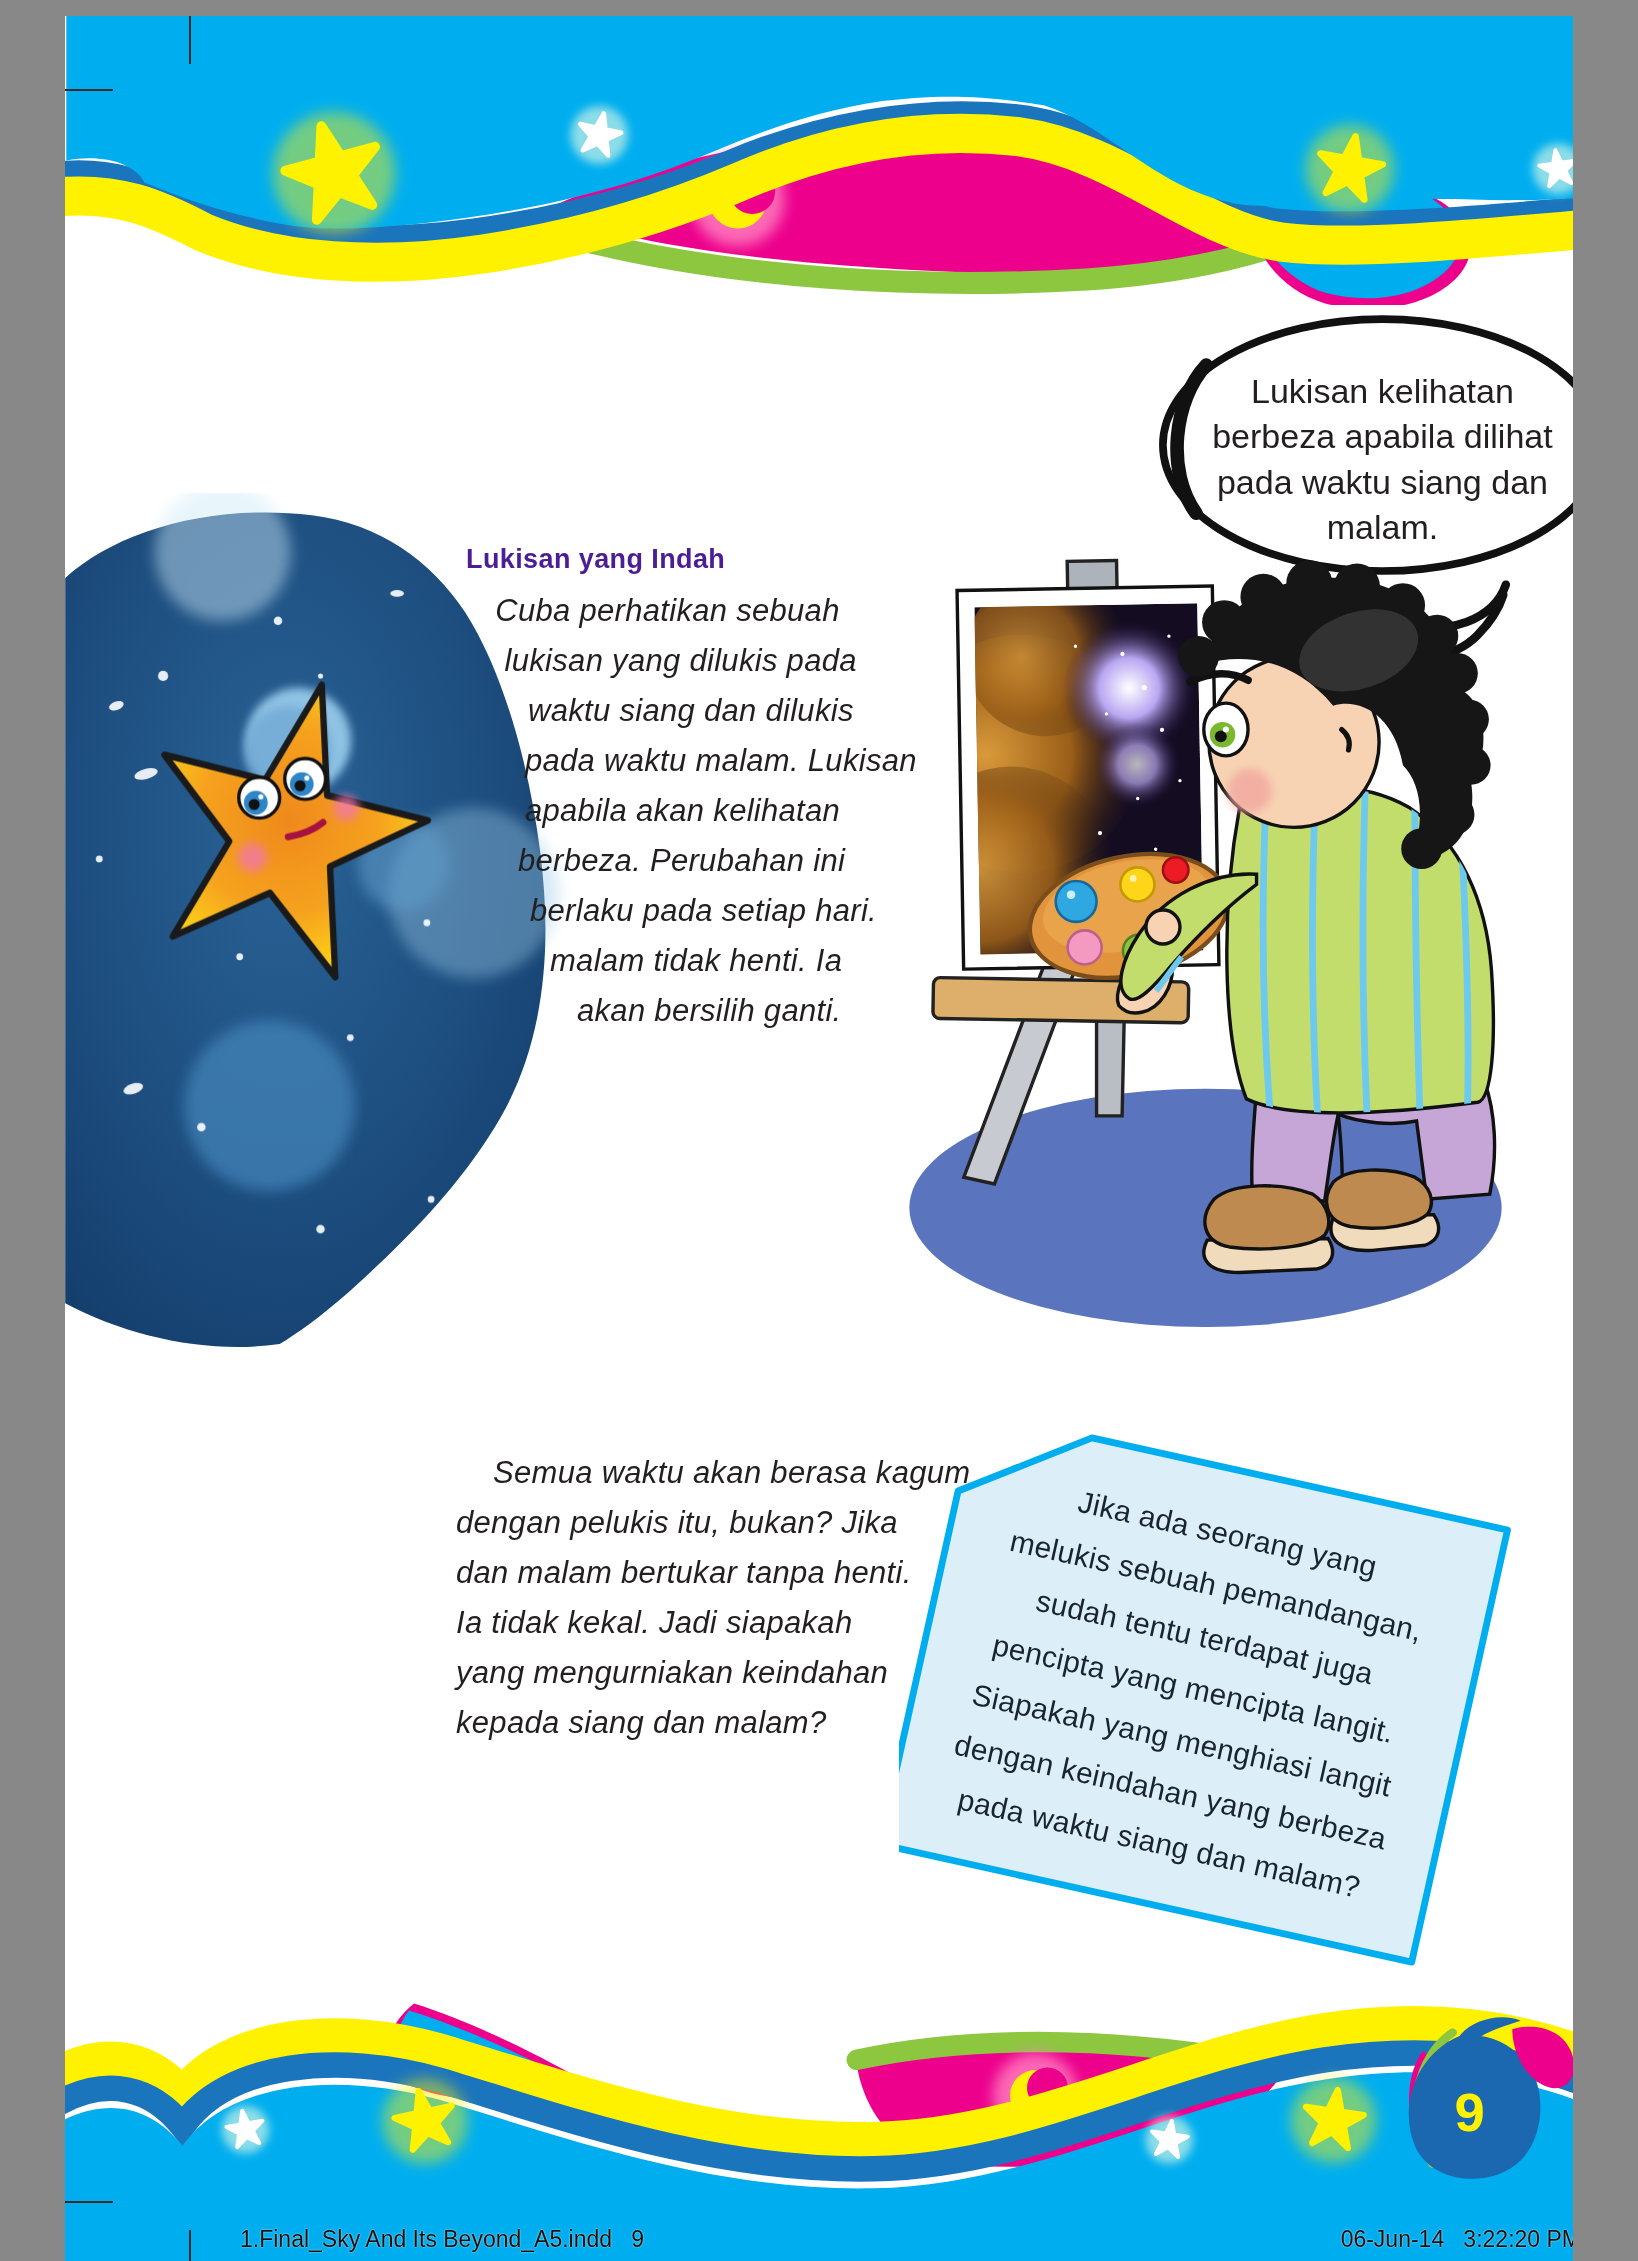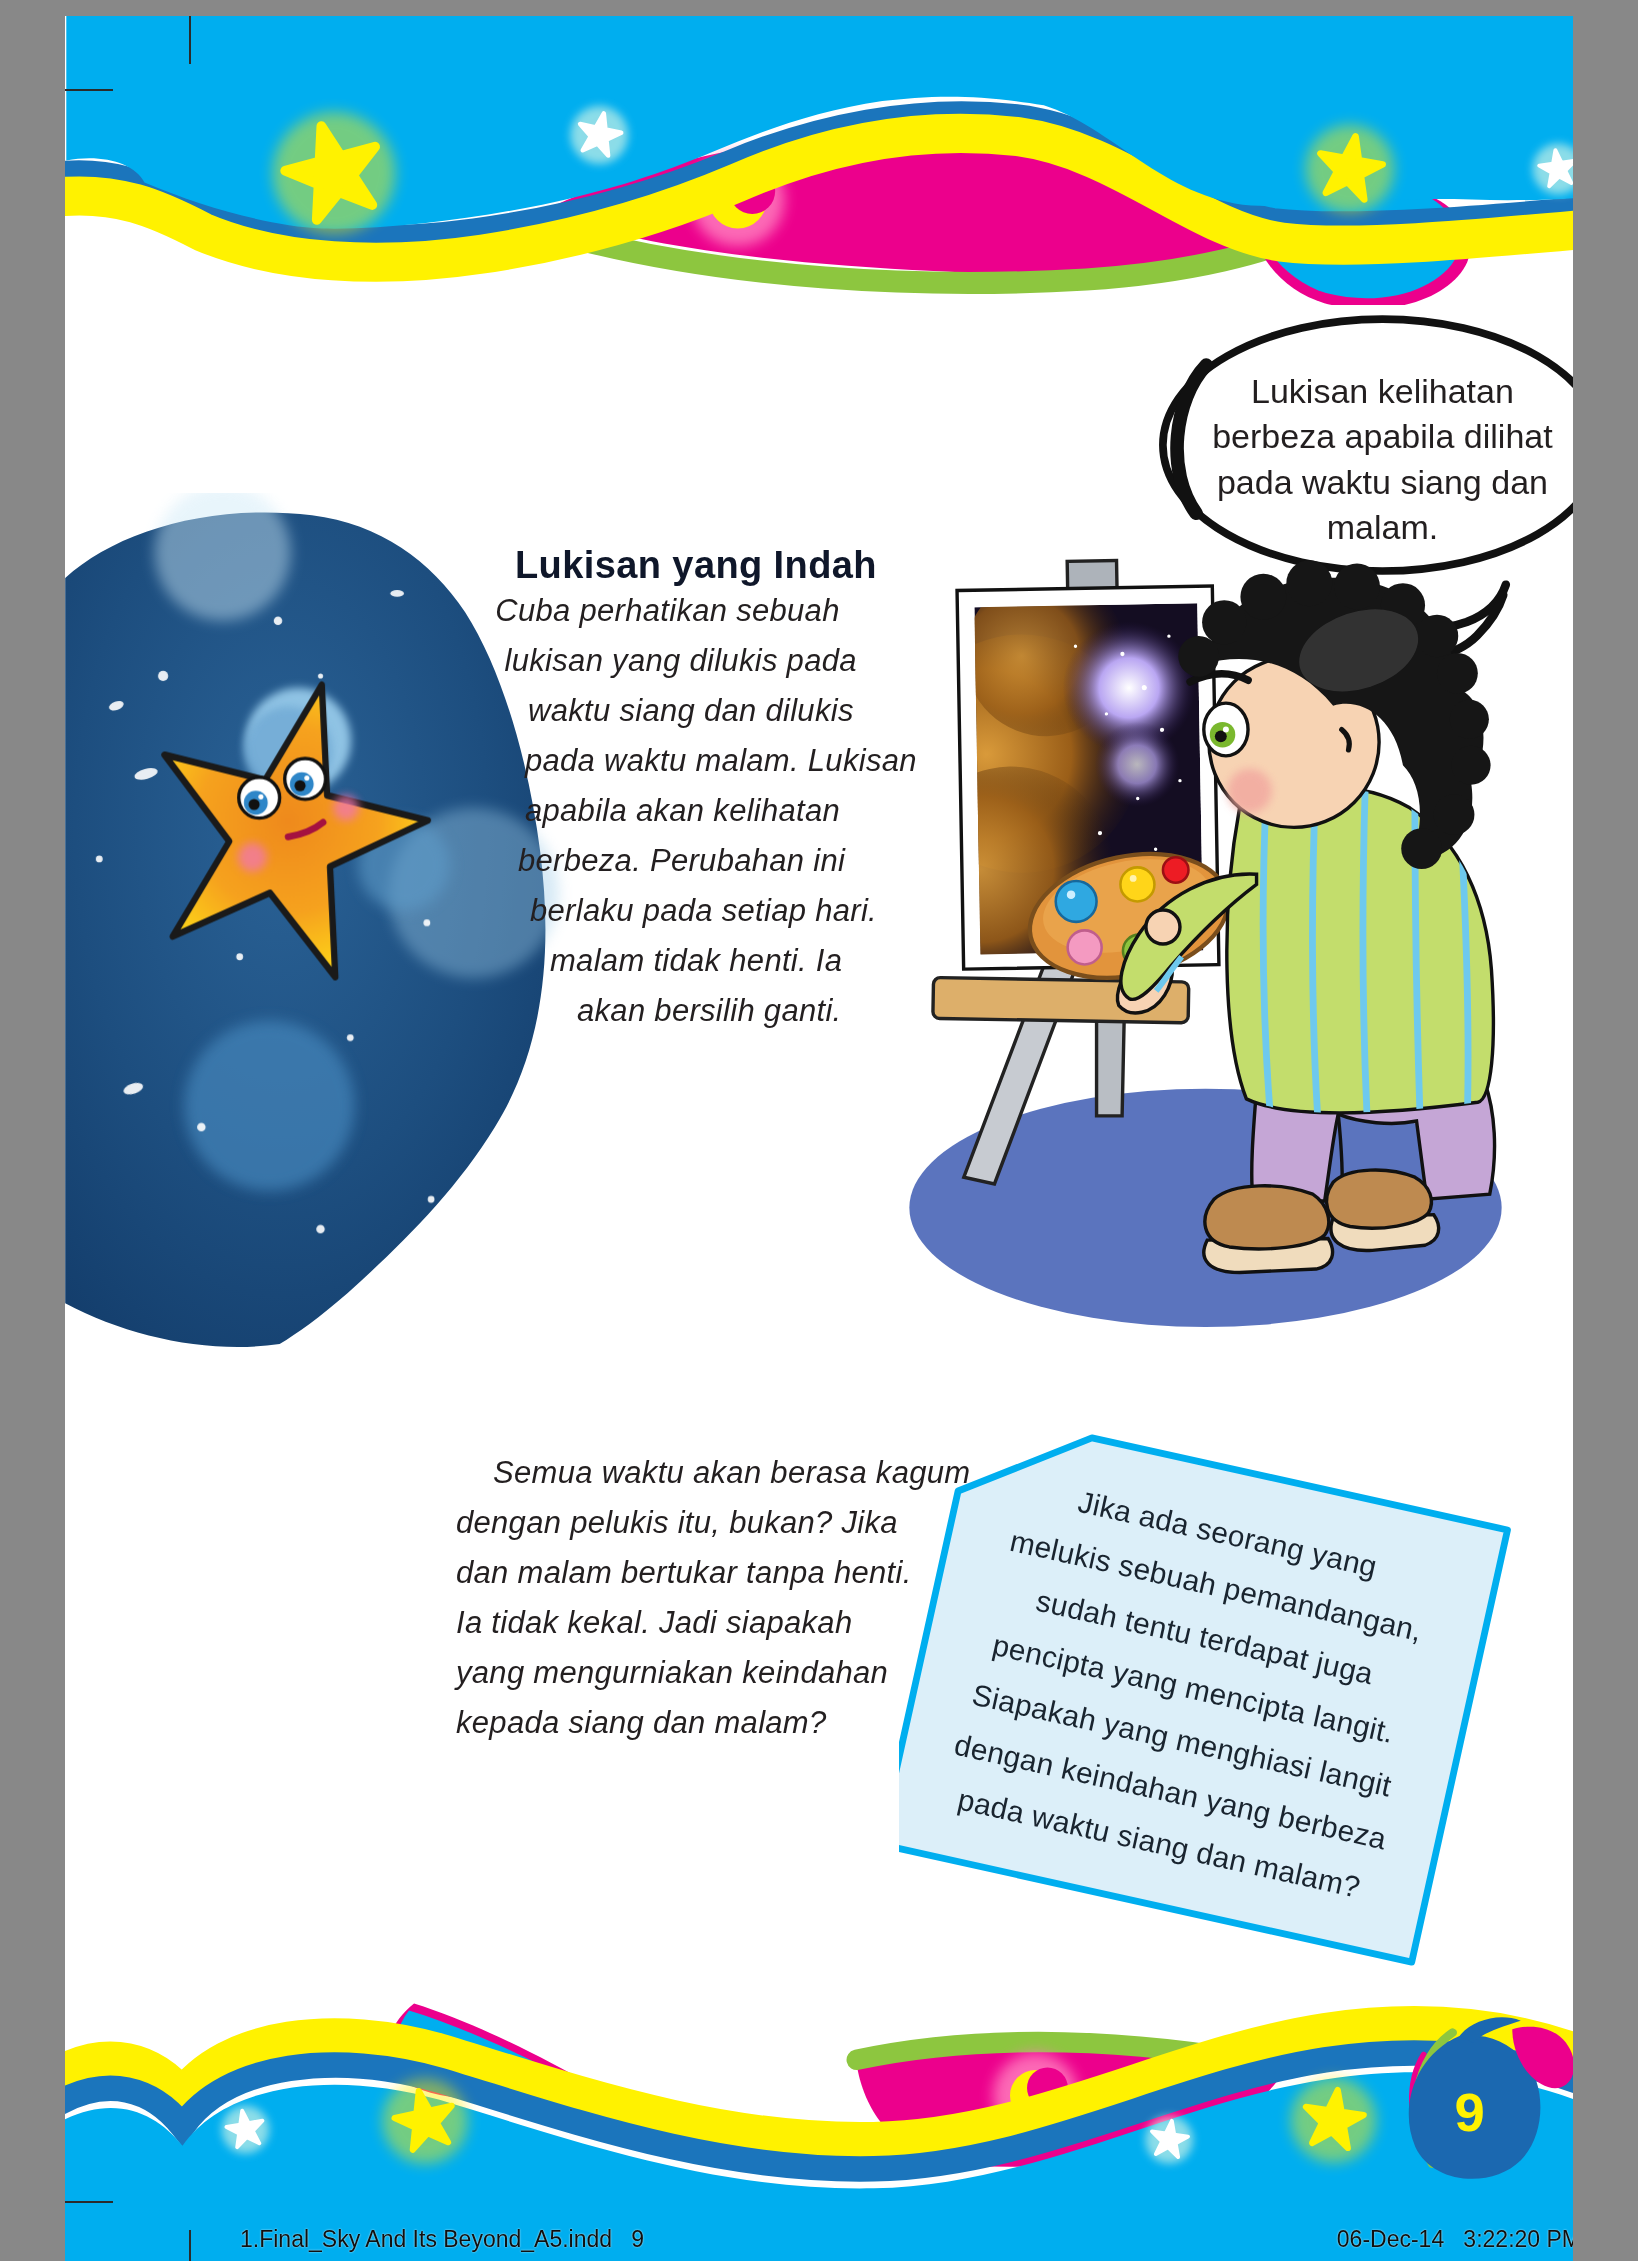--- a/index.html
+++ b/index.html
@@ -8,22 +8,22 @@
     font-family:"Liberation Sans",sans-serif;overflow:hidden;margin:16px auto;
   }
   svg{display:block;}
   .abs{position:absolute;}
   
   .crop{position:absolute;background:#2b2b2b;}
   .crop.v{width:1.7px;height:48px;}
   .crop.h{height:1.7px;width:48px;}
   
   .heading{
-    position:absolute;left:450px;top:528px;
-    font-size:38px;font-weight:bold;color:#0f172a;letter-spacing:0.4px;
+    position:absolute;left:401px;top:528px;
+    font-size:27px;font-weight:bold;color:#4c1d95;letter-spacing:0.4px;
   }
   
   .para{position:absolute;color:#231F20;font-size:31px;letter-spacing:0.3px;}
   .para .ln{height:50px;white-space:nowrap;font-style:italic;}
   .para1{left:426px;top:577px;}
   .para1 .ln:nth-child(1){margin-left:4.3px}
   .para1 .ln:nth-child(2){margin-left:13.6px}
   .para1 .ln:nth-child(3){margin-left:37px}
   .para1 .ln:nth-child(4){margin-left:34px}
   .para1 .ln:nth-child(5){margin-left:34px}
@@ -378,21 +378,21 @@
       <circle r="28" fill="#E9FCE4" opacity="0.6" filter="url(#blur5)"></circle>
       <use href="#star5" transform="rotate(8) scale(0.45)" fill="#FFFFFF" stroke="#FFFFFF" stroke-width="10" stroke-linejoin="round"></use>
     </g>
     <g transform="translate(1490,195)">
       <circle r="50" fill="#FFF200" opacity="0.45" filter="url(#blur8)"></circle>
       <use href="#star5" transform="rotate(8) scale(0.72)" fill="#FFF200" stroke="#FFF200" stroke-width="10" stroke-linejoin="round"></use>
     </g>
   </svg>
 
   <div class="slug left">1.Final_Sky And Its Beyond_A5.indd   9</div>
-  <div class="slug right">06-Dec-14   3:22:20 PM</div>
+  <div class="slug right">06-Jun-14   3:22:20 PM</div>
 
   <div class="crop v" style="left:124px;top:0"></div>
   <div class="crop h" style="left:0;top:73px"></div>
   <div class="crop v" style="left:1567px;top:0"></div>
   <div class="crop h" style="left:1590px;top:73px"></div>
   <div class="crop v" style="left:124px;top:2214px"></div>
   <div class="crop h" style="left:0;top:2185px"></div>
   <div class="crop v" style="left:1567px;top:2214px"></div>
   <div class="crop h" style="left:1590px;top:2185px"></div>
 

